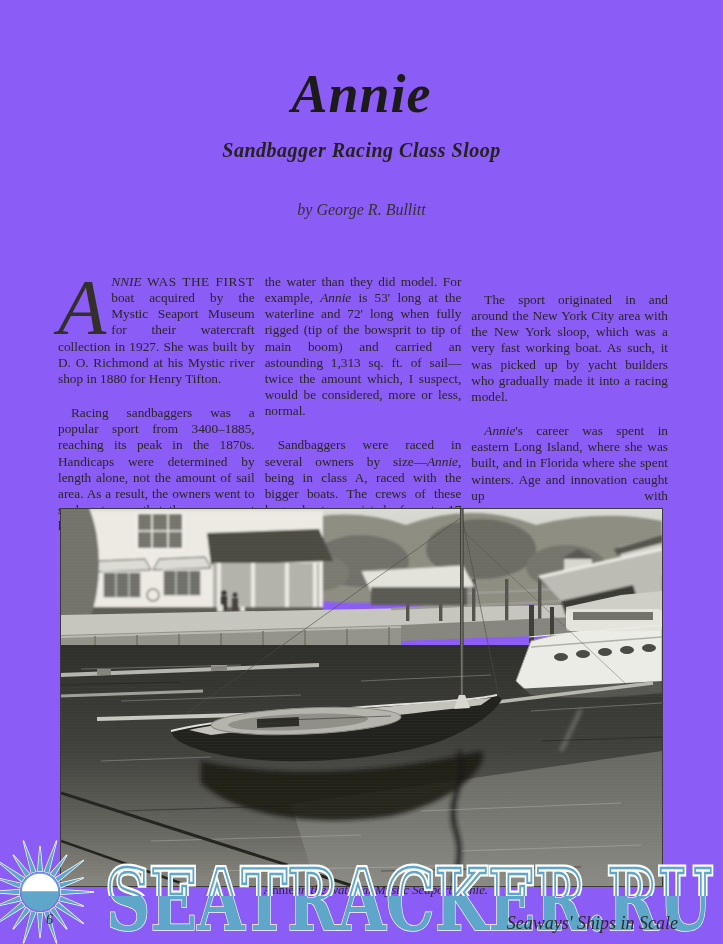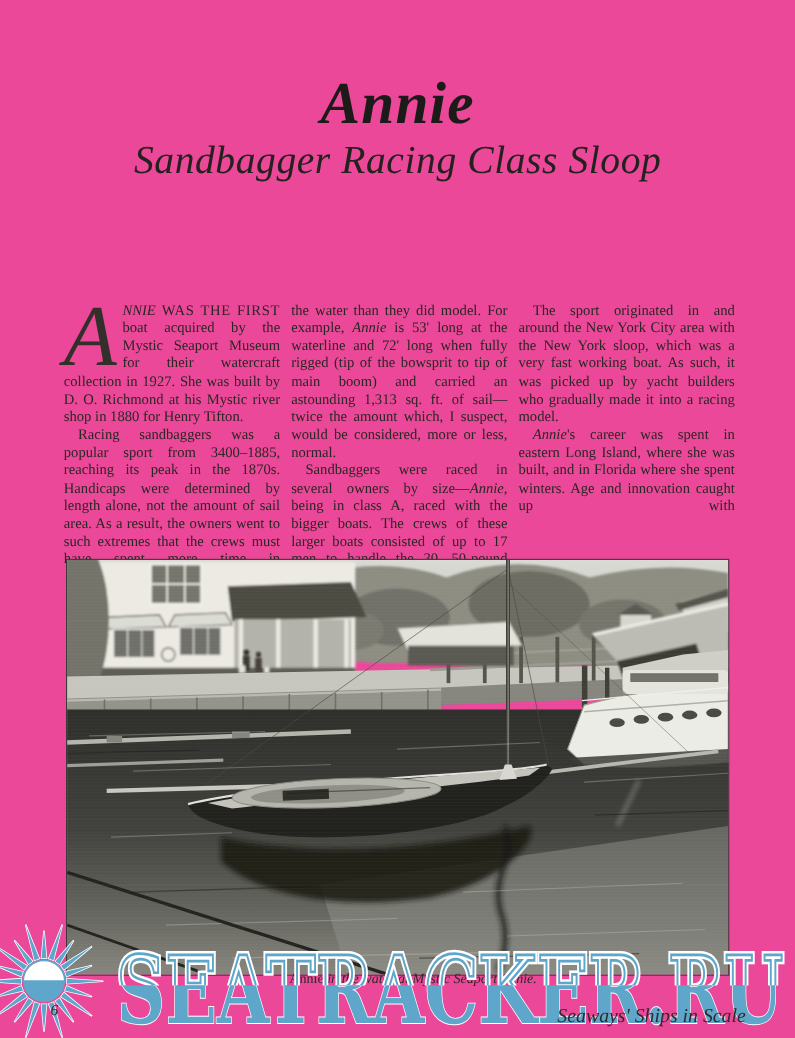--- a/index.html
+++ b/index.html
@@ -1,27 +1,27 @@
 <!DOCTYPE html>
 <html style="--wm: #5fa6cb; --ink: #2a2624;"><head>
 <meta charset="utf-8">
 <style>
   html,body{margin:0;padding:0;background:#e9e9e6;}
-  .page{position:relative;width:723px;height:944px;margin:0 auto;background:#ec4899;overflow:hidden;
+  .page{position:relative;width:723px;height:944px;margin:0 auto;background:#8b5cf6;overflow:hidden;
         font-family:"Liberation Serif",serif;color:var(--ink,#2a2624);}
   
   .masthead{position:absolute;top:66px;left:0;width:723px;text-align:center;}
   .title{font-style:italic;font-weight:bold;font-size:54px;line-height:1.05;letter-spacing:1px;color:#1d1b19;}
-  .subtitle{font-style:italic;font-weight:normal;font-size:36px;line-height:1.1;margin-top:3px;letter-spacing:.5px;color:#24211f;}
+  .subtitle{font-style:italic;font-weight:bold;font-size:20px;line-height:1.1;margin-top:16px;letter-spacing:.5px;color:#24211f;}
   .byline{font-style:italic;font-size:16px;margin-top:40px;color:#35312e;}
   
   .columns{position:absolute;top:274px;left:58px;width:610px;display:flex;gap:10px;}
   .col{width:197px;font-size:13.3px;line-height:16.15px;text-align:justify;}
   .col p{margin:0;}
-  .col p.ind{text-indent:13px;}
+  .col p.ind{text-indent:13px;margin-top:18px;}
   .col p.cont{text-align-last:justify;}
   .dropcap{float:left;font-style:italic;font-size:79px;line-height:.72;padding:5px 5px 0 0;color:#33302c;}
   .it{font-style:italic;}
   .sc{letter-spacing:.6px;}
   
   .photo-wrap{position:absolute;left:60px;top:508px;width:601px;height:377px;border:1px solid #3c3a38;z-index:1;}
   .photo-wrap svg{display:block;}
   .grain{position:absolute;inset:0;pointer-events:none;
          background:repeating-linear-gradient(0deg,rgba(255,255,255,.025) 0 1px,transparent 1px 3px);}
   
@@ -41,20 +41,21 @@
   .sun-rays polygon{stroke:#ffffff;stroke-width:1.4;paint-order:stroke;}
 </style>
 </head>
 <body>
 
 <div class="page">
 
   <div class="masthead">
     <div class="title">Annie</div>
     <div class="subtitle">Sandbagger Racing Class Sloop</div>
+    <div class="byline">by George R. Bullitt</div>
   </div>
 
   <div class="columns">
     <div class="col">
         <p class=""><span class="dropcap">A</span><span class="it">NNIE</span><span class="sc"> WAS THE FIRST</span><span> boat acquired by the Mystic Seaport Museum for their watercraft collection in 1927. She was built by D. O. Richmond at his Mystic river shop in 1880 for Henry Tifton.</span></p>
         <p class="ind cont"><span>Racing sandbaggers was a popular sport from 3400–1885, reaching its peak in the 1870s. Handicaps were determined by length alone, not the amount of sail area. As a result, the owners went to such extremes that the crews must have spent more time in</span></p>
       </div>
     <div class="col">
         <p class=""><span>the water than they did model. For example, </span><span class="it">Annie</span><span> is 53' long at the waterline and 72' long when fully rigged (tip of the bowsprit to tip of main boom) and carried an astounding 1,313 sq. ft. of sail—twice the amount which, I suspect, would be considered, more or less, normal.</span></p>
         <p class="ind cont"><span>Sandbaggers were raced in several owners by size—</span><span class="it">Annie</span><span>, being in class A, raced with the bigger boats. The crews of these larger boats consisted of up to 17 men to handle the 30, 50-pound sandbags. (Totaling the weight</span></p>

